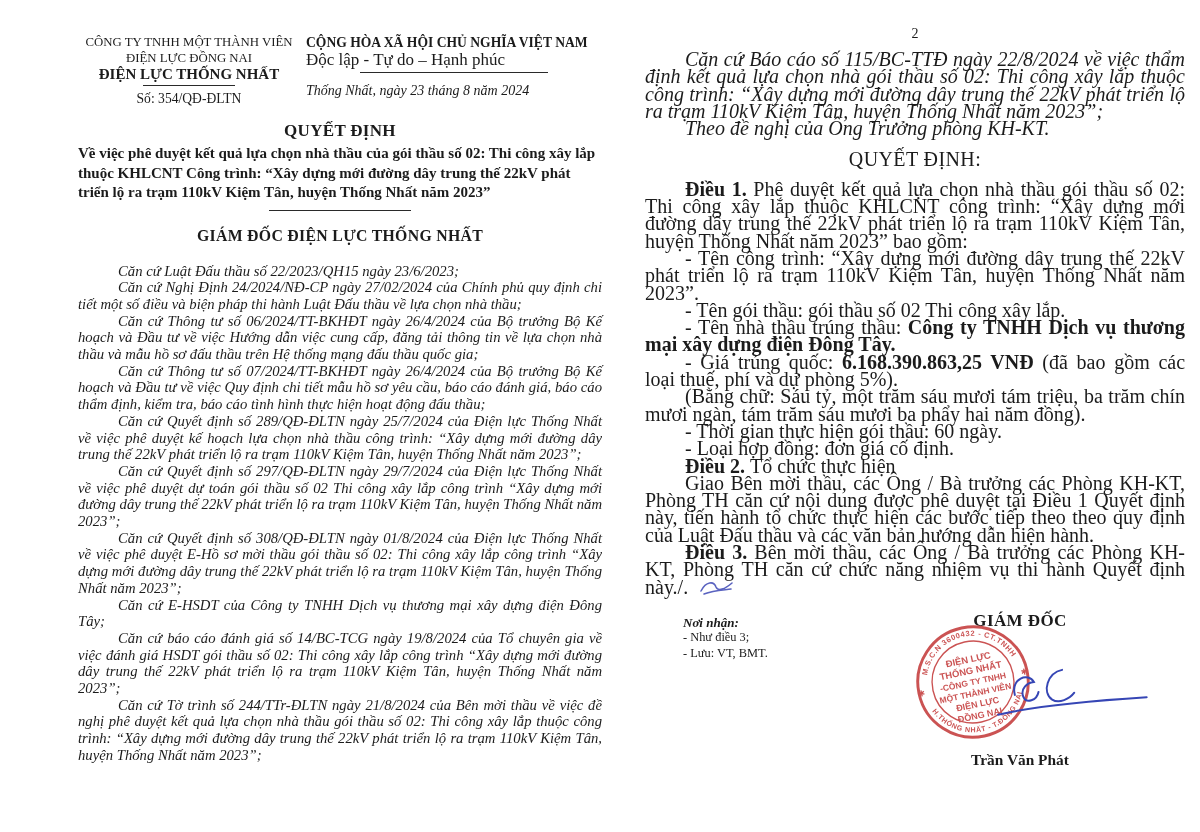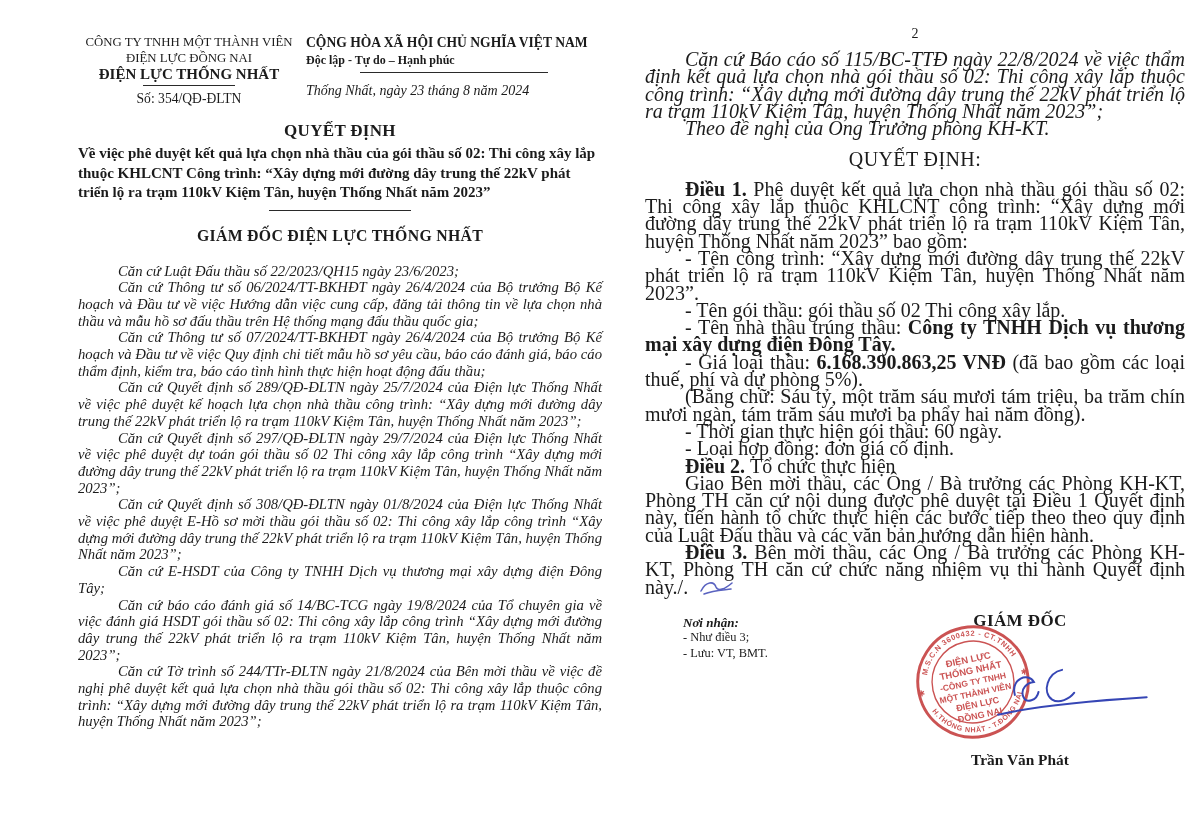--- a/index.html
+++ b/index.html
@@ -12,21 +12,21 @@
   #page2{left:645px;top:26px;width:540px;}
 
   
   .hdr{display:flex;justify-content:space-between;}
   .hdr-left{width:222px;text-align:center;font-size:12.8px;line-height:16px;}
   .hdr-right{width:296px;text-align:left;}
   .org3{font-weight:bold;font-size:15px;}
   .rule-sm{width:92px;border-top:1.4px solid #2a2a2a;margin:3px auto 5px;}
   .doc-number{font-size:13.6px;margin-top:3px;}
   .motto1{font-weight:bold;font-size:13.6px;line-height:17px;}
-  .motto2{font-weight:bold;font-size:12px;line-height:18px;}
+  .motto2{font-weight:normal;font-size:17px;line-height:18px;}
   .rule-md{width:188px;border-top:1.4px solid #2a2a2a;margin:3px auto 8px;}
   .date-line{font-style:italic;font-size:14px;margin-top:10px;}
 
   .doc-title{text-align:center;font-weight:bold;font-size:17px;margin-top:14px;letter-spacing:.3px;}
   .doc-subtitle{text-align:left;font-weight:bold;font-size:15px;line-height:19.5px;margin-top:3px;}
   .rule-lg{width:142px;border-top:1.6px solid #2a2a2a;margin:7px auto 0;}
   .authority{text-align:center;font-weight:bold;font-size:15.8px;margin:16px 0 18px;letter-spacing:.3px;}
 
   
   .para{margin:0;text-align:justify;text-indent:40px;}
@@ -69,20 +69,21 @@
     </div>
   </div>
 
   <div class="doc-title">QUYẾT ĐỊNH</div>
   <div class="doc-subtitle">Về việc phê duyệt kết quả lựa chọn nhà thầu của gói thầu số 02: Thi công xây lắp thuộc KHLCNT Công trình: “Xây dựng mới đường dây trung thế 22kV phát triển lộ ra trạm 110kV Kiệm Tân, huyện Thống Nhất năm 2023”</div>
   <div class="rule-lg"></div>
   <div class="authority">GIÁM ĐỐC ĐIỆN LỰC THỐNG NHẤT</div>
 
   <div id="p1-paras">
       <p class="para i">Căn cứ Luật Đấu thầu số 22/2023/QH15 ngày 23/6/2023;</p>
+      <p class="para i">Căn cứ Nghị Định 24/2024/NĐ-CP ngày 27/02/2024 của Chính phủ quy định chi tiết một số điều và biện pháp thi hành Luật Đấu thầu về lựa chọn nhà thầu;</p>
       <p class="para i">Căn cứ Thông tư số 06/2024/TT-BKHĐT ngày 26/4/2024 của Bộ trưởng Bộ Kế hoạch và Đầu tư về việc Hướng dẫn việc cung cấp, đăng tải thông tin về lựa chọn nhà thầu và mẫu hồ sơ đấu thầu trên Hệ thống mạng đấu thầu quốc gia;</p>
       <p class="para i">Căn cứ Thông tư số 07/2024/TT-BKHĐT ngày 26/4/2024 của Bộ trưởng Bộ Kế hoạch và Đầu tư về việc Quy định chi tiết mẫu hồ sơ yêu cầu, báo cáo đánh giá, báo cáo thẩm định, kiểm tra, báo cáo tình hình thực hiện hoạt động đấu thầu;</p>
       <p class="para i">Căn cứ Quyết định số 289/QĐ-ĐLTN ngày 25/7/2024 của Điện lực Thống Nhất về việc phê duyệt kế hoạch lựa chọn nhà thầu công trình: “Xây dựng mới đường dây trung thế 22kV phát triển lộ ra trạm 110kV Kiệm Tân, huyện Thống Nhất năm 2023”;</p>
       <p class="para i">Căn cứ Quyết định số 297/QĐ-ĐLTN  ngày 29/7/2024 của Điện lực Thống Nhất về việc phê duyệt dự toán gói thầu số 02 Thi công xây lắp công trình “Xây dựng mới đường dây trung thế 22kV phát triển lộ ra trạm 110kV Kiệm Tân, huyện Thống Nhất năm 2023”;</p>
       <p class="para i">Căn cứ Quyết định số 308/QĐ-ĐLTN ngày 01/8/2024 của Điện lực Thống Nhất về việc phê duyệt E-Hồ sơ mời thầu gói thầu số 02: Thi công xây lắp công trình “Xây dựng mới đường dây trung thế 22kV phát triển lộ ra trạm 110kV Kiệm Tân, huyện Thống Nhất năm 2023”;</p>
       <p class="para i">Căn cứ E-HSDT của Công ty TNHH Dịch vụ thương mại xây dựng điện Đông Tây;</p>
       <p class="para i">Căn cứ báo cáo đánh giá số 14/BC-TCG ngày 19/8/2024 của Tổ chuyên gia về việc đánh giá HSDT gói thầu số 02: Thi công xây lắp công trình “Xây dựng mới đường dây trung thế 22kV phát triển lộ ra trạm 110kV Kiệm Tân, huyện Thống Nhất năm 2023”;</p>
       <p class="para i">Căn cứ Tờ trình số 244/TTr-ĐLTN ngày 21/8/2024 của Bên mời thầu về việc đề nghị phê duyệt kết quả lựa chọn nhà thầu gói thầu số 02: Thi công xây lắp thuộc công trình: “Xây dựng mới đường dây trung thế 22kV phát triển lộ ra trạm 110kV Kiệm Tân, huyện Thống Nhất năm 2023”;</p>
     </div>
 </div>
@@ -91,21 +92,21 @@
   <div class="pageno">2</div>
 
   <div id="p2-paras">
       <p class="para"><span class="i">Căn cứ Báo cáo số 115/BC-TTĐ ngày 22/8/2024 về việc thẩm định kết quả lựa chọn nhà gói thầu số 02: Thi công xây lắp thuộc công trình: “Xây dựng mới đường dây trung thế 22kV phát triển lộ ra trạm 110kV Kiệm Tân, huyện Thống Nhất năm 2023”;</span></p>
       <p class="para"><span class="i">Theo đề nghị của Ông Trưởng phòng KH-KT.</span></p>
       <p class="para heading2"><span>QUYẾT ĐỊNH:</span></p>
       <p class="para"><span class="b">Điều 1. </span><span>Phê duyệt kết quả lựa chọn nhà thầu gói thầu số 02: Thi công xây lắp thuộc KHLCNT công trình: “Xây dựng mới đường dây trung thế 22kV phát triển lộ ra trạm 110kV Kiệm Tân, huyện Thống Nhất năm 2023” bao gồm:</span></p>
       <p class="para"><span>- Tên công trình: “Xây dựng mới đường dây trung thế 22kV phát triển lộ ra trạm 110kV Kiệm Tân, huyện Thống Nhất năm 2023”.</span></p>
       <p class="para"><span>- Tên gói thầu: gói thầu số 02 Thi công xây lắp.</span></p>
       <p class="para"><span>- Tên nhà thầu trúng thầu: </span><span class="b">Công ty TNHH Dịch vụ thương mại xây dựng điện Đông Tây.</span></p>
-      <p class="para"><span>- Giá loại thầu: </span><span class="b">6.168.390.863,25 VNĐ </span><span>(đã bao gồm các loại thuế, phí và dự phòng 5%).</span></p>
+      <p class="para"><span>- Giá trúng quốc: </span><span class="b">6.168.390.863,25 VNĐ </span><span>(đã bao gồm các loại thuế, phí và dự phòng 5%).</span></p>
       <p class="para"><span>(Bằng chữ: Sáu tỷ, một trăm sáu mươi tám triệu, ba trăm chín mươi ngàn, tám trăm sáu mươi ba phẩy hai năm đồng).</span></p>
       <p class="para"><span>- Thời gian thực hiện gói thầu: 60 ngày.</span></p>
       <p class="para"><span>- Loại hợp đồng: đơn giá cố định.</span></p>
       <p class="para"><span class="b">Điều 2. </span><span>Tổ chức thực hiện</span></p>
       <p class="para"><span>Giao Bên mời thầu,  các Ông / Bà trưởng các Phòng KH-KT, Phòng TH căn cứ nội dung được phê duyệt tại Điều 1 Quyết định này, tiến hành tổ chức thực hiện các bước tiếp theo theo quy định của Luật Đấu thầu và các văn bản hướng dẫn hiện hành.</span></p>
       <p class="para"><span class="b">Điều 3. </span><span>Bên mời thầu, các Ông / Bà trưởng các Phòng KH-KT, Phòng TH căn cứ chức năng nhiệm vụ thi hành Quyết định này./.</span><svg class="initials" width="38" height="18" viewBox="0 0 38 18">
     <g fill="none" stroke="#5a63c0" stroke-width="1.6" stroke-linecap="round">
       <path d="M3,12 C8,2 16,2 18,8 C20,13 27,10 34,4"></path>
       <path d="M6,15 C16,11 27,11 33,10"></path>
     </g>

